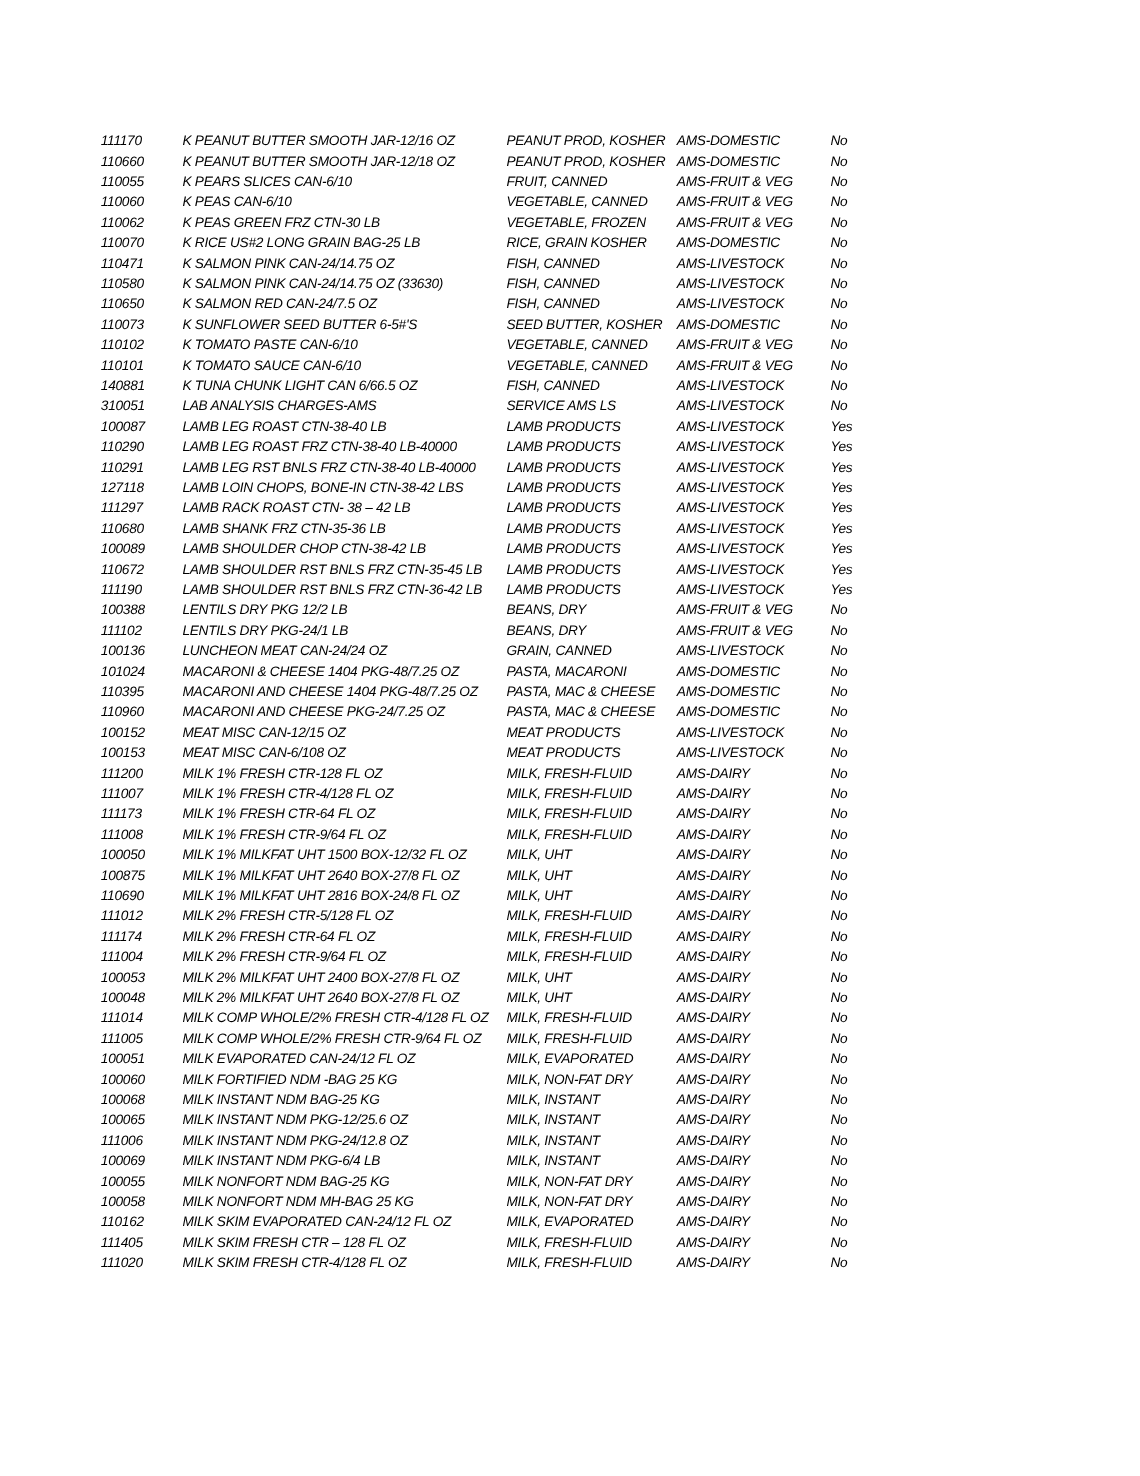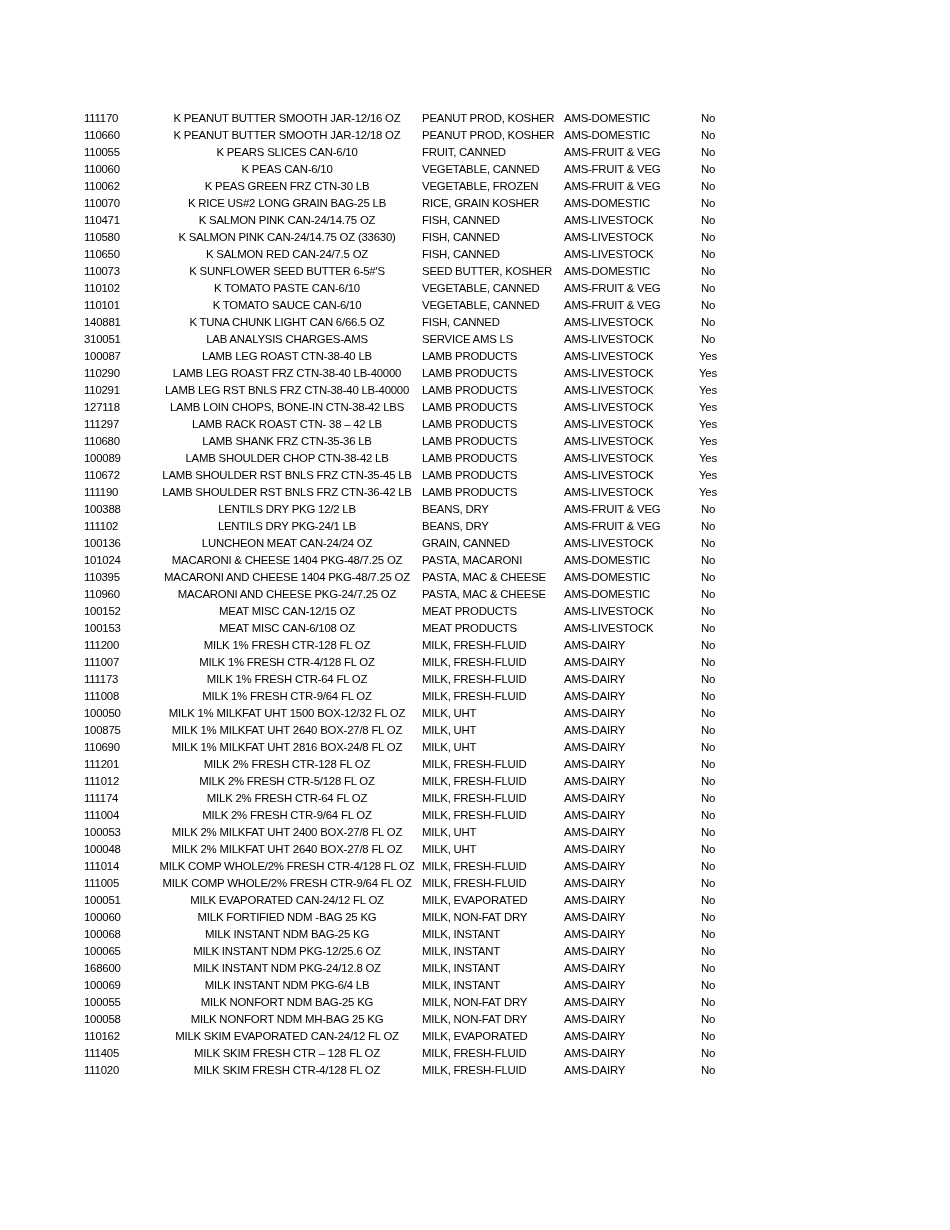--- a/index.html
+++ b/index.html
@@ -25,39 +25,40 @@
     position: absolute;
     left: 84px;
     top: 110px;
     width: 640px;
   }
   table.product-table {
     border-collapse: collapse;
     border-spacing: 0;
     width: 640px;
     table-layout: fixed;
+    font-style: italic;
   }
   table.product-table td {
     padding: 0;
     margin: 0;
     height: 17px;
     line-height: 17px;
     font-size: 11.4px;
     font-family: "Liberation Sans", sans-serif;
     color: #000000;
     white-space: nowrap;
     overflow: visible;
     vertical-align: middle;
     letter-spacing: -0.22px;
   }
   .col-code      { width: 68px; }
-  .col-desc      { width: 270px; text-align: center; }
+  .col-desc      { width: 270px; }
   .col-category  { width: 142px; }
   .col-program   { width: 128px; }
-  .col-flag      { width: 32px; text-align: center; }
+  .col-flag      { width: 32px; text-align: left; }
 </style>
 </head>
 <body>
 
 <div class="page">
   <div class="listing">
     <table class="product-table">
       <tbody>
           <tr>
             <td class="col-code">111170</td>
@@ -319,27 +320,20 @@
             <td class="col-flag">No</td>
           </tr>
           <tr>
             <td class="col-code">110690</td>
             <td class="col-desc">MILK 1% MILKFAT UHT 2816 BOX-24/8 FL OZ</td>
             <td class="col-category">MILK, UHT</td>
             <td class="col-program">AMS-DAIRY</td>
             <td class="col-flag">No</td>
           </tr>
           <tr>
-            <td class="col-code">111201</td>
-            <td class="col-desc">MILK 2% FRESH CTR-128 FL OZ</td>
-            <td class="col-category">MILK, FRESH-FLUID</td>
-            <td class="col-program">AMS-DAIRY</td>
-            <td class="col-flag">No</td>
-          </tr>
-          <tr>
             <td class="col-code">111012</td>
             <td class="col-desc">MILK 2% FRESH CTR-5/128 FL OZ</td>
             <td class="col-category">MILK, FRESH-FLUID</td>
             <td class="col-program">AMS-DAIRY</td>
             <td class="col-flag">No</td>
           </tr>
           <tr>
             <td class="col-code">111174</td>
             <td class="col-desc">MILK 2% FRESH CTR-64 FL OZ</td>
             <td class="col-category">MILK, FRESH-FLUID</td>
@@ -403,21 +397,21 @@
             <td class="col-flag">No</td>
           </tr>
           <tr>
             <td class="col-code">100065</td>
             <td class="col-desc">MILK INSTANT NDM PKG-12/25.6 OZ</td>
             <td class="col-category">MILK, INSTANT</td>
             <td class="col-program">AMS-DAIRY</td>
             <td class="col-flag">No</td>
           </tr>
           <tr>
-            <td class="col-code">168600</td>
+            <td class="col-code">111006</td>
             <td class="col-desc">MILK INSTANT NDM PKG-24/12.8 OZ</td>
             <td class="col-category">MILK, INSTANT</td>
             <td class="col-program">AMS-DAIRY</td>
             <td class="col-flag">No</td>
           </tr>
           <tr>
             <td class="col-code">100069</td>
             <td class="col-desc">MILK INSTANT NDM PKG-6/4 LB</td>
             <td class="col-category">MILK, INSTANT</td>
             <td class="col-program">AMS-DAIRY</td>

